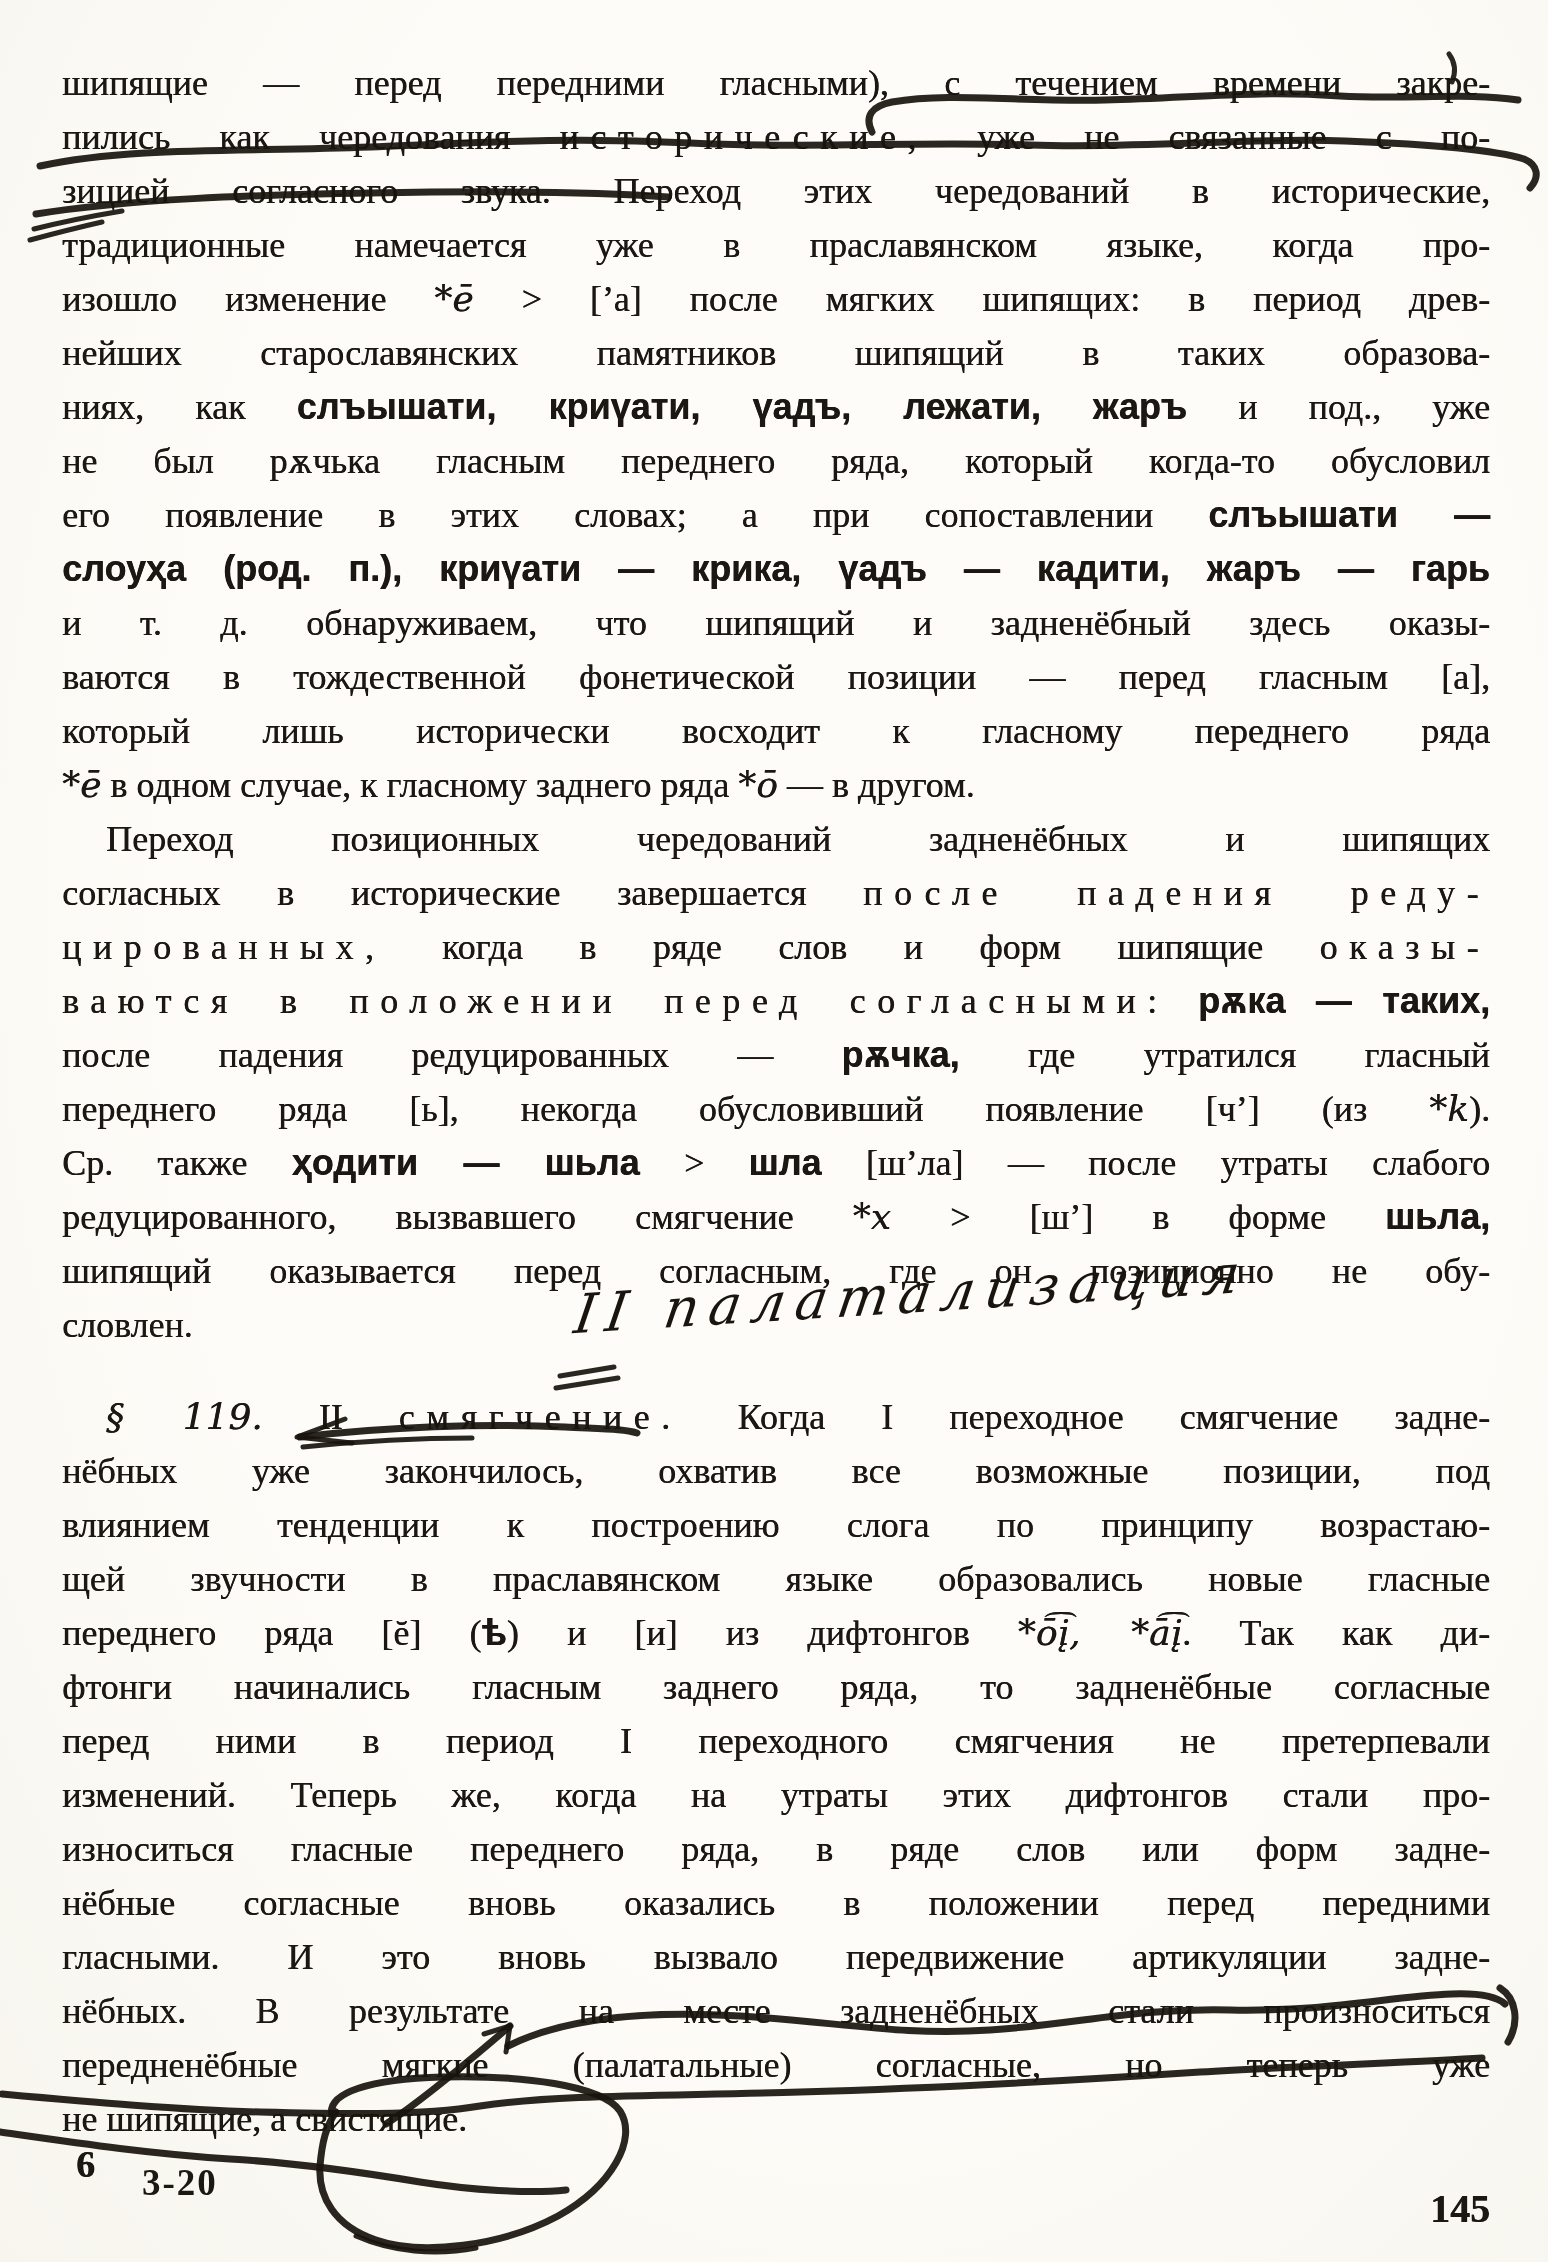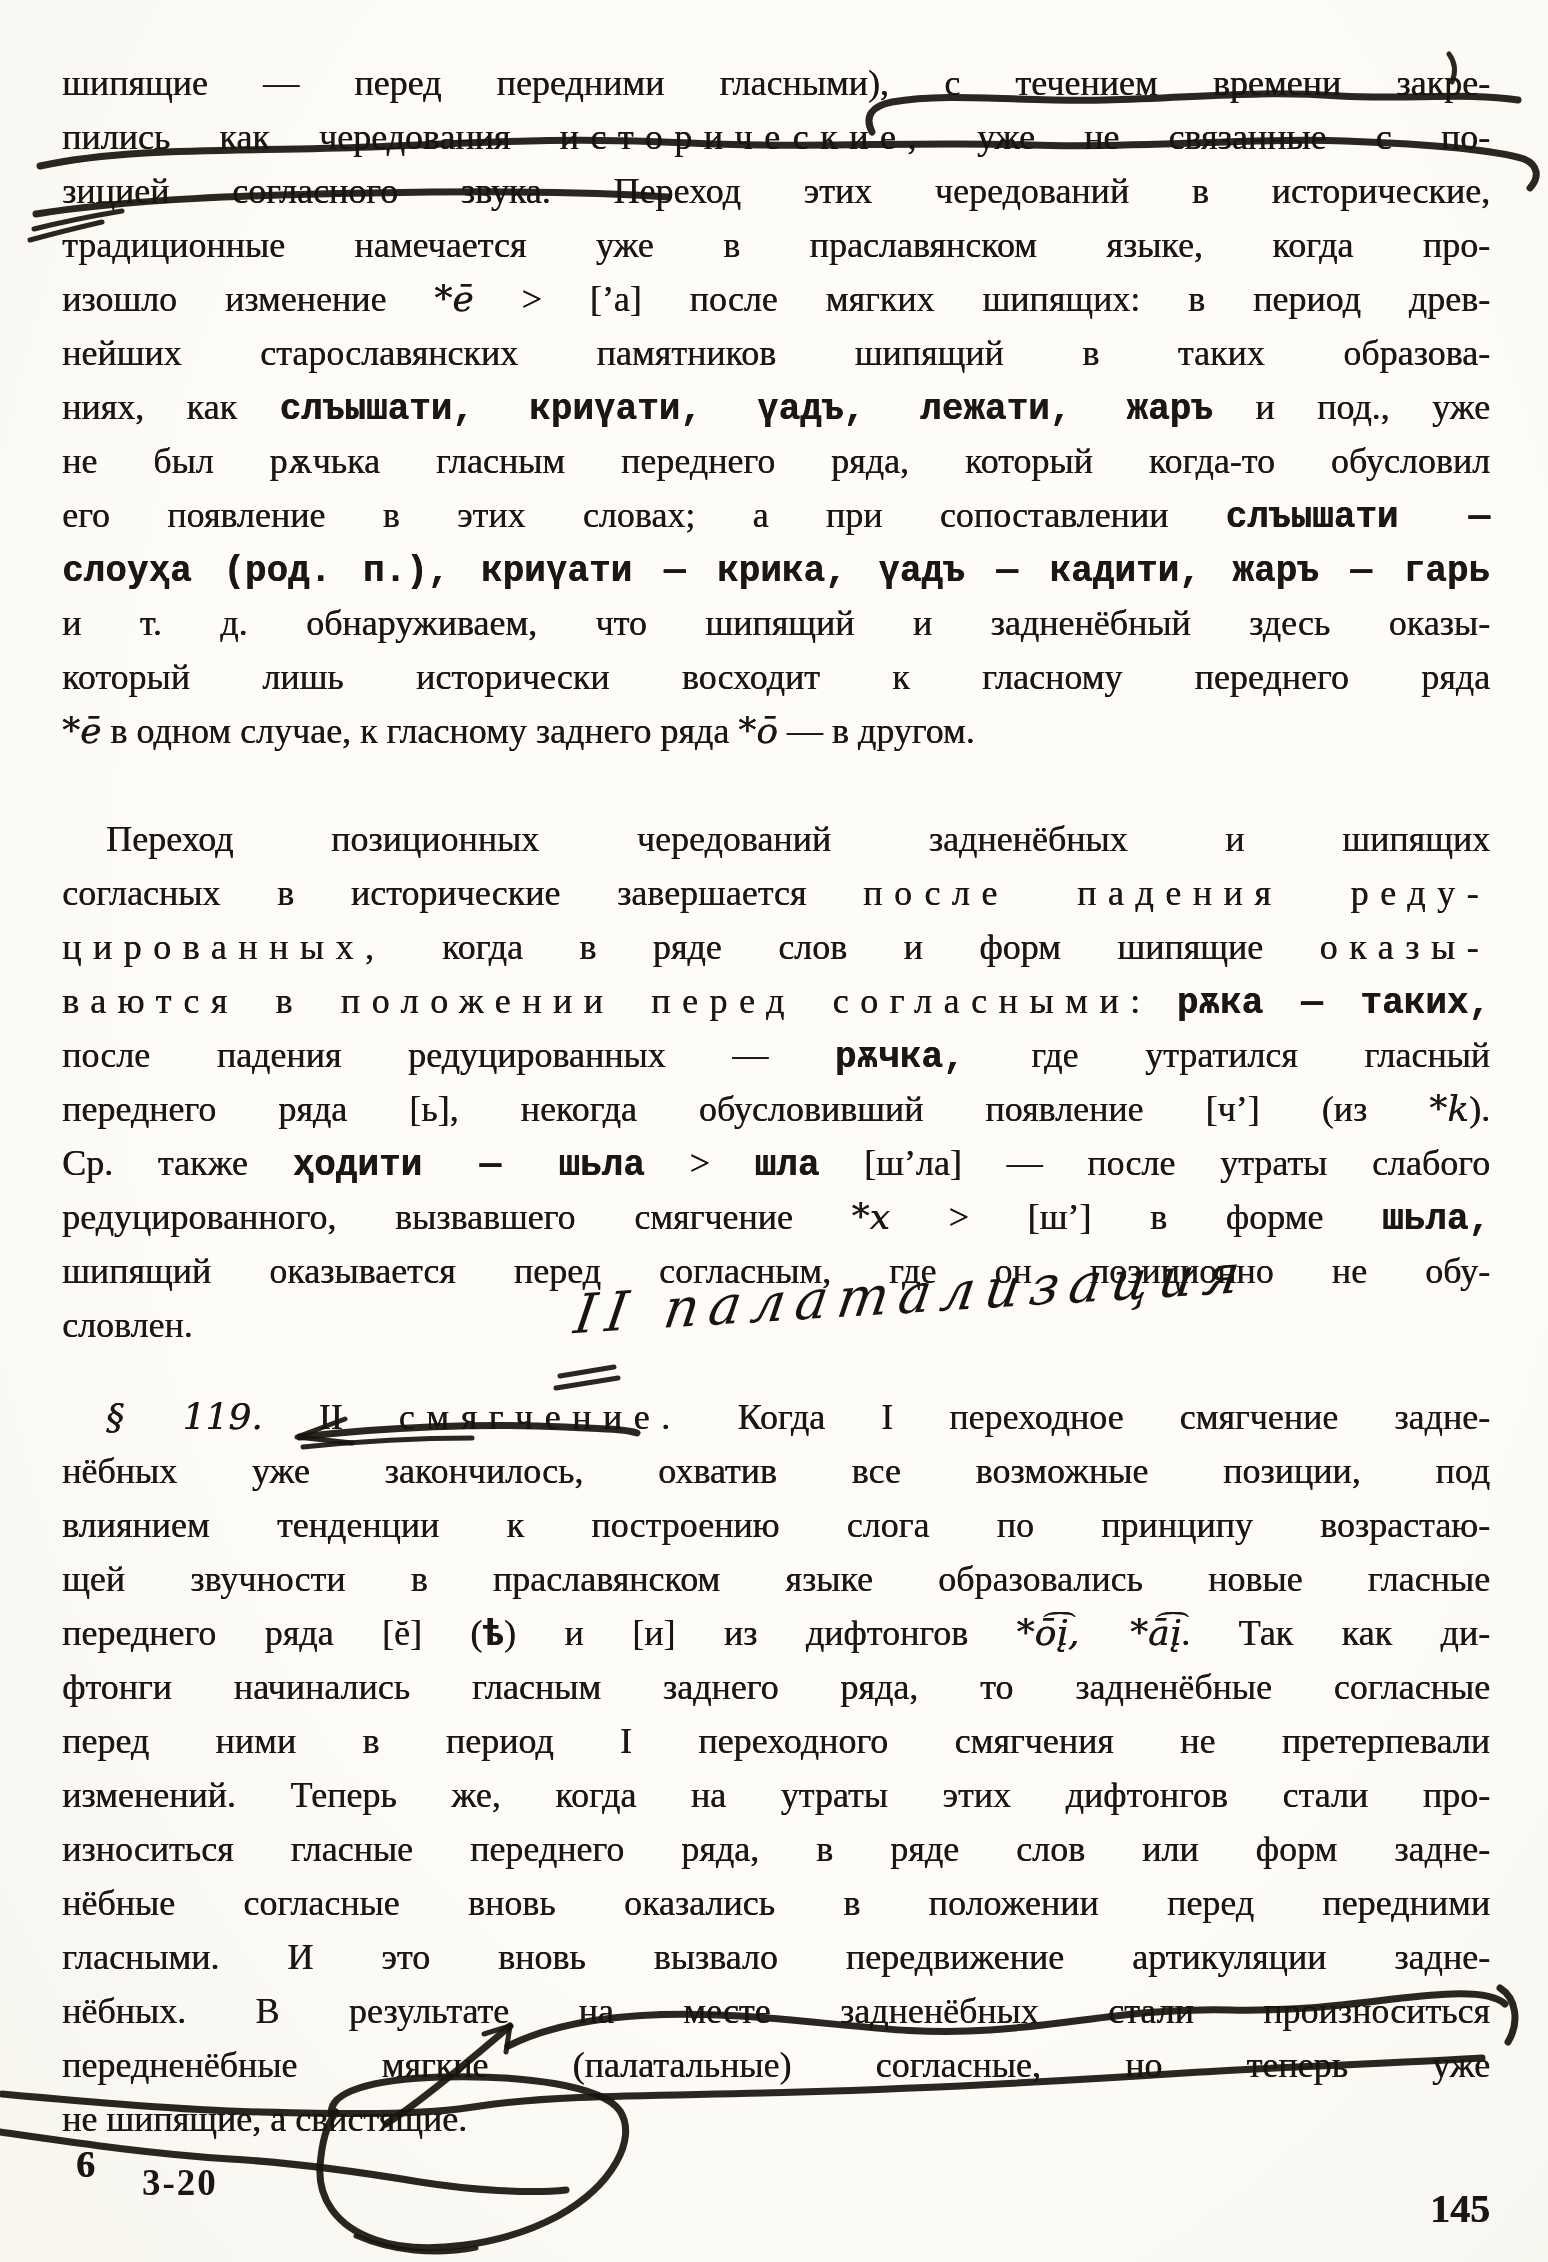--- a/index.html
+++ b/index.html
@@ -18,21 +18,21 @@
   #para-2{top:1390px;}
   .line{
     height:54px;line-height:54px;font-size:36px;
     text-align:justify;text-align-last:justify;
     text-shadow:0.4px 0 currentColor;
     white-space:normal;
   }
   .line.last{text-align-last:left;}
   .line.indent{text-indent:44px;}
   .sp{letter-spacing:0.32em;}
-  .ocs{font-weight:700;font-family:Liberation Mono, monospace;}
+  .ocs{font-weight:700;font-family:Liberation Sans, sans-serif;}
   .it{font-style:italic;font-family:"DejaVu Serif",serif;}
   .bi{font-weight:400;font-style:italic;font-family:"DejaVu Serif",serif;}
   .handwriting{
     position:absolute;left:575px;top:1283px;
     font-family:"DejaVu Serif",serif;font-style:italic;
     font-size:54px;letter-spacing:10px;color:#19140e;
     transform:rotate(-3.5deg) skewX(-12deg);
     transform-origin:left center;
     white-space:nowrap;
   }
@@ -53,20 +53,21 @@
       <div class="line"><span>пились как чередования </span><span class="sp">исторические,</span><span> уже не связанные с по-</span></div>
       <div class="line"><span>зицией согласного звука. Переход этих чередований в исторические,</span></div>
       <div class="line"><span>традиционные намечается уже в праславянском языке, когда про-</span></div>
       <div class="line"><span>изошло изменение </span><span class="it">*ē</span><span> &gt; [’а] после мягких шипящих: в период древ-</span></div>
       <div class="line"><span>нейших старославянских памятников шипящий в таких образова-</span></div>
       <div class="line"><span>ниях, как </span><span class="ocs">слъышати, криүати, үадъ, лежати, жаръ</span><span> и под., уже</span></div>
       <div class="line"><span>не был рѫчька гласным переднего ряда, который когда-то обусловил</span></div>
       <div class="line"><span>его появление в этих словах; а при сопоставлении </span><span class="ocs">слъышати —</span></div>
       <div class="line"><span class="ocs">слоуҳа (род. п.), криүати — крика, үадъ — кадити, жаръ — гарь</span></div>
       <div class="line"><span>и т. д. обнаруживаем, что шипящий и задненёбный здесь оказы-</span></div>
+      <div class="line"><span>ваются в тождественной фонетической позиции — перед гласным [а],</span></div>
       <div class="line"><span>который лишь исторически восходит к гласному переднего ряда</span></div>
       <div class="line last"><span class="it">*ē</span><span> в одном случае, к гласному заднего ряда </span><span class="it">*ō</span><span> — в другом.</span></div>
     </div>
   <div class="text-col" id="para-1">
       <div class="line indent"><span>Переход позиционных чередований задненёбных и шипящих</span></div>
       <div class="line"><span>согласных в исторические завершается </span><span class="sp">после падения реду-</span></div>
       <div class="line"><span class="sp">цированных,</span><span> когда в ряде слов и форм шипящие </span><span class="sp">оказы-</span></div>
       <div class="line"><span class="sp">ваются в положении перед согласными:</span><span> </span><span class="ocs">рѫка — таких,</span></div>
       <div class="line"><span>после падения редуцированных — </span><span class="ocs">рѫчка,</span><span> где утратился гласный</span></div>
       <div class="line"><span>переднего ряда [ь], некогда обусловивший появление [ч’] (из </span><span class="it">*k</span><span>).</span></div>

